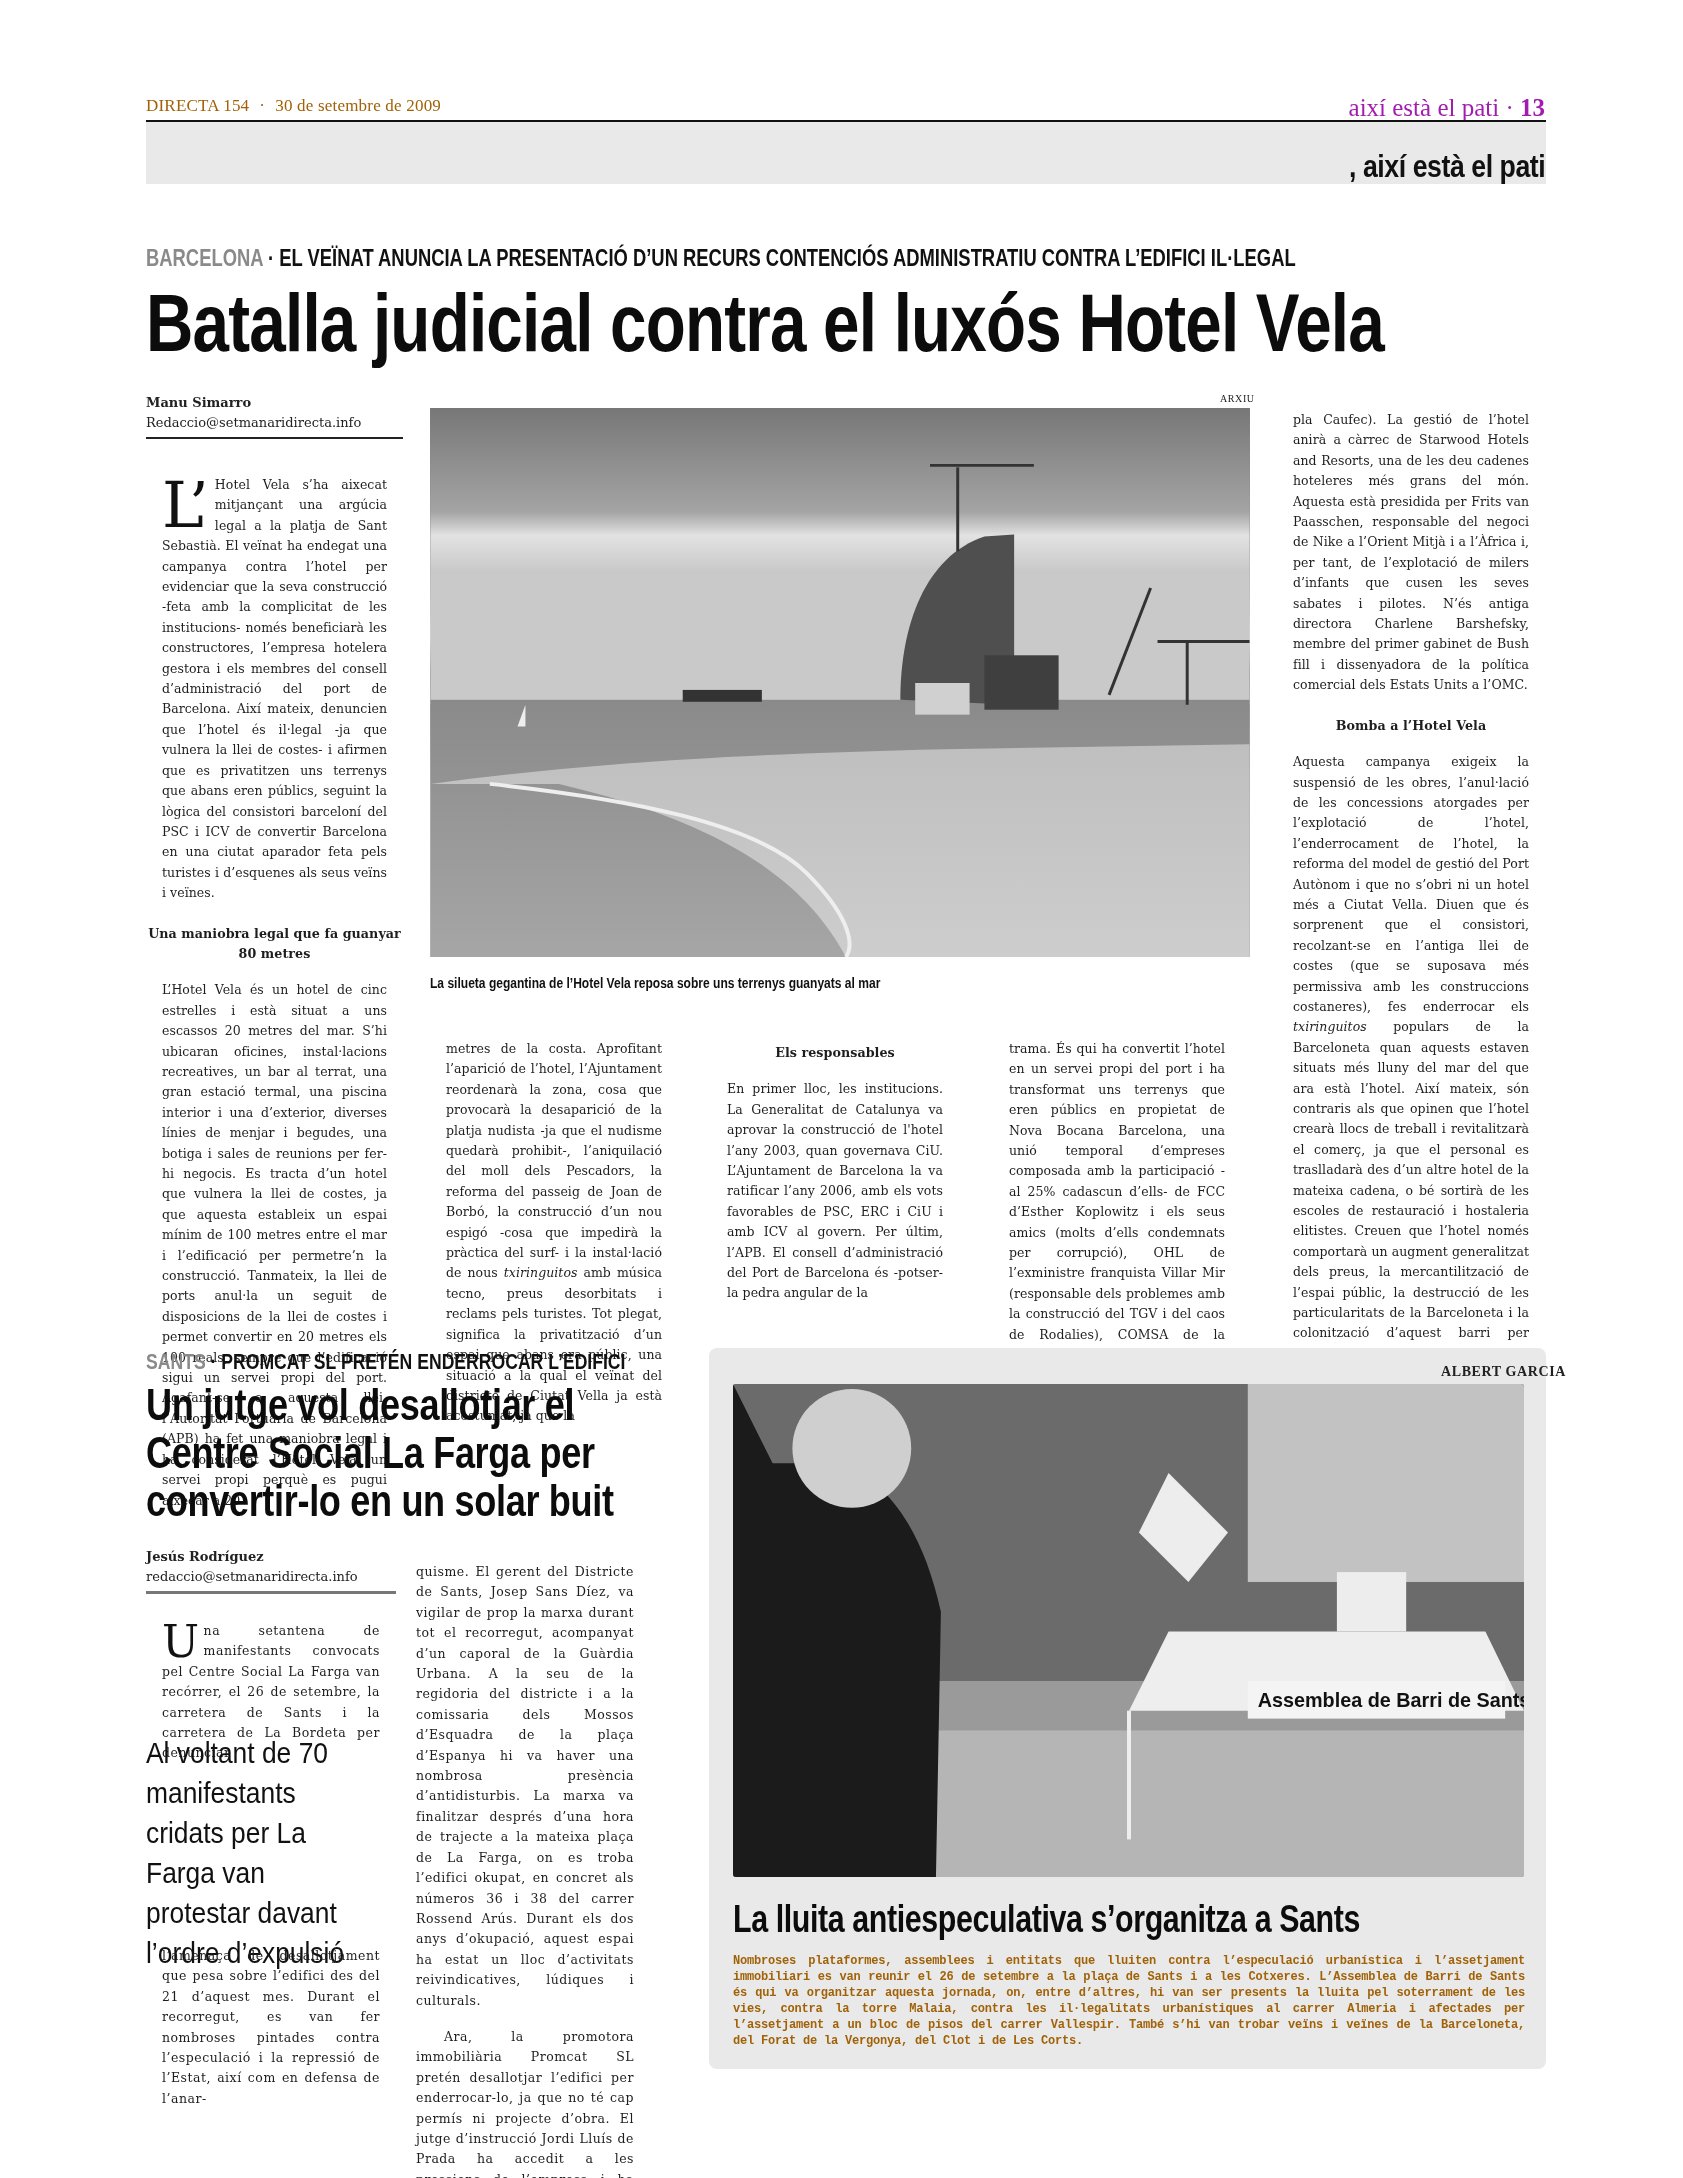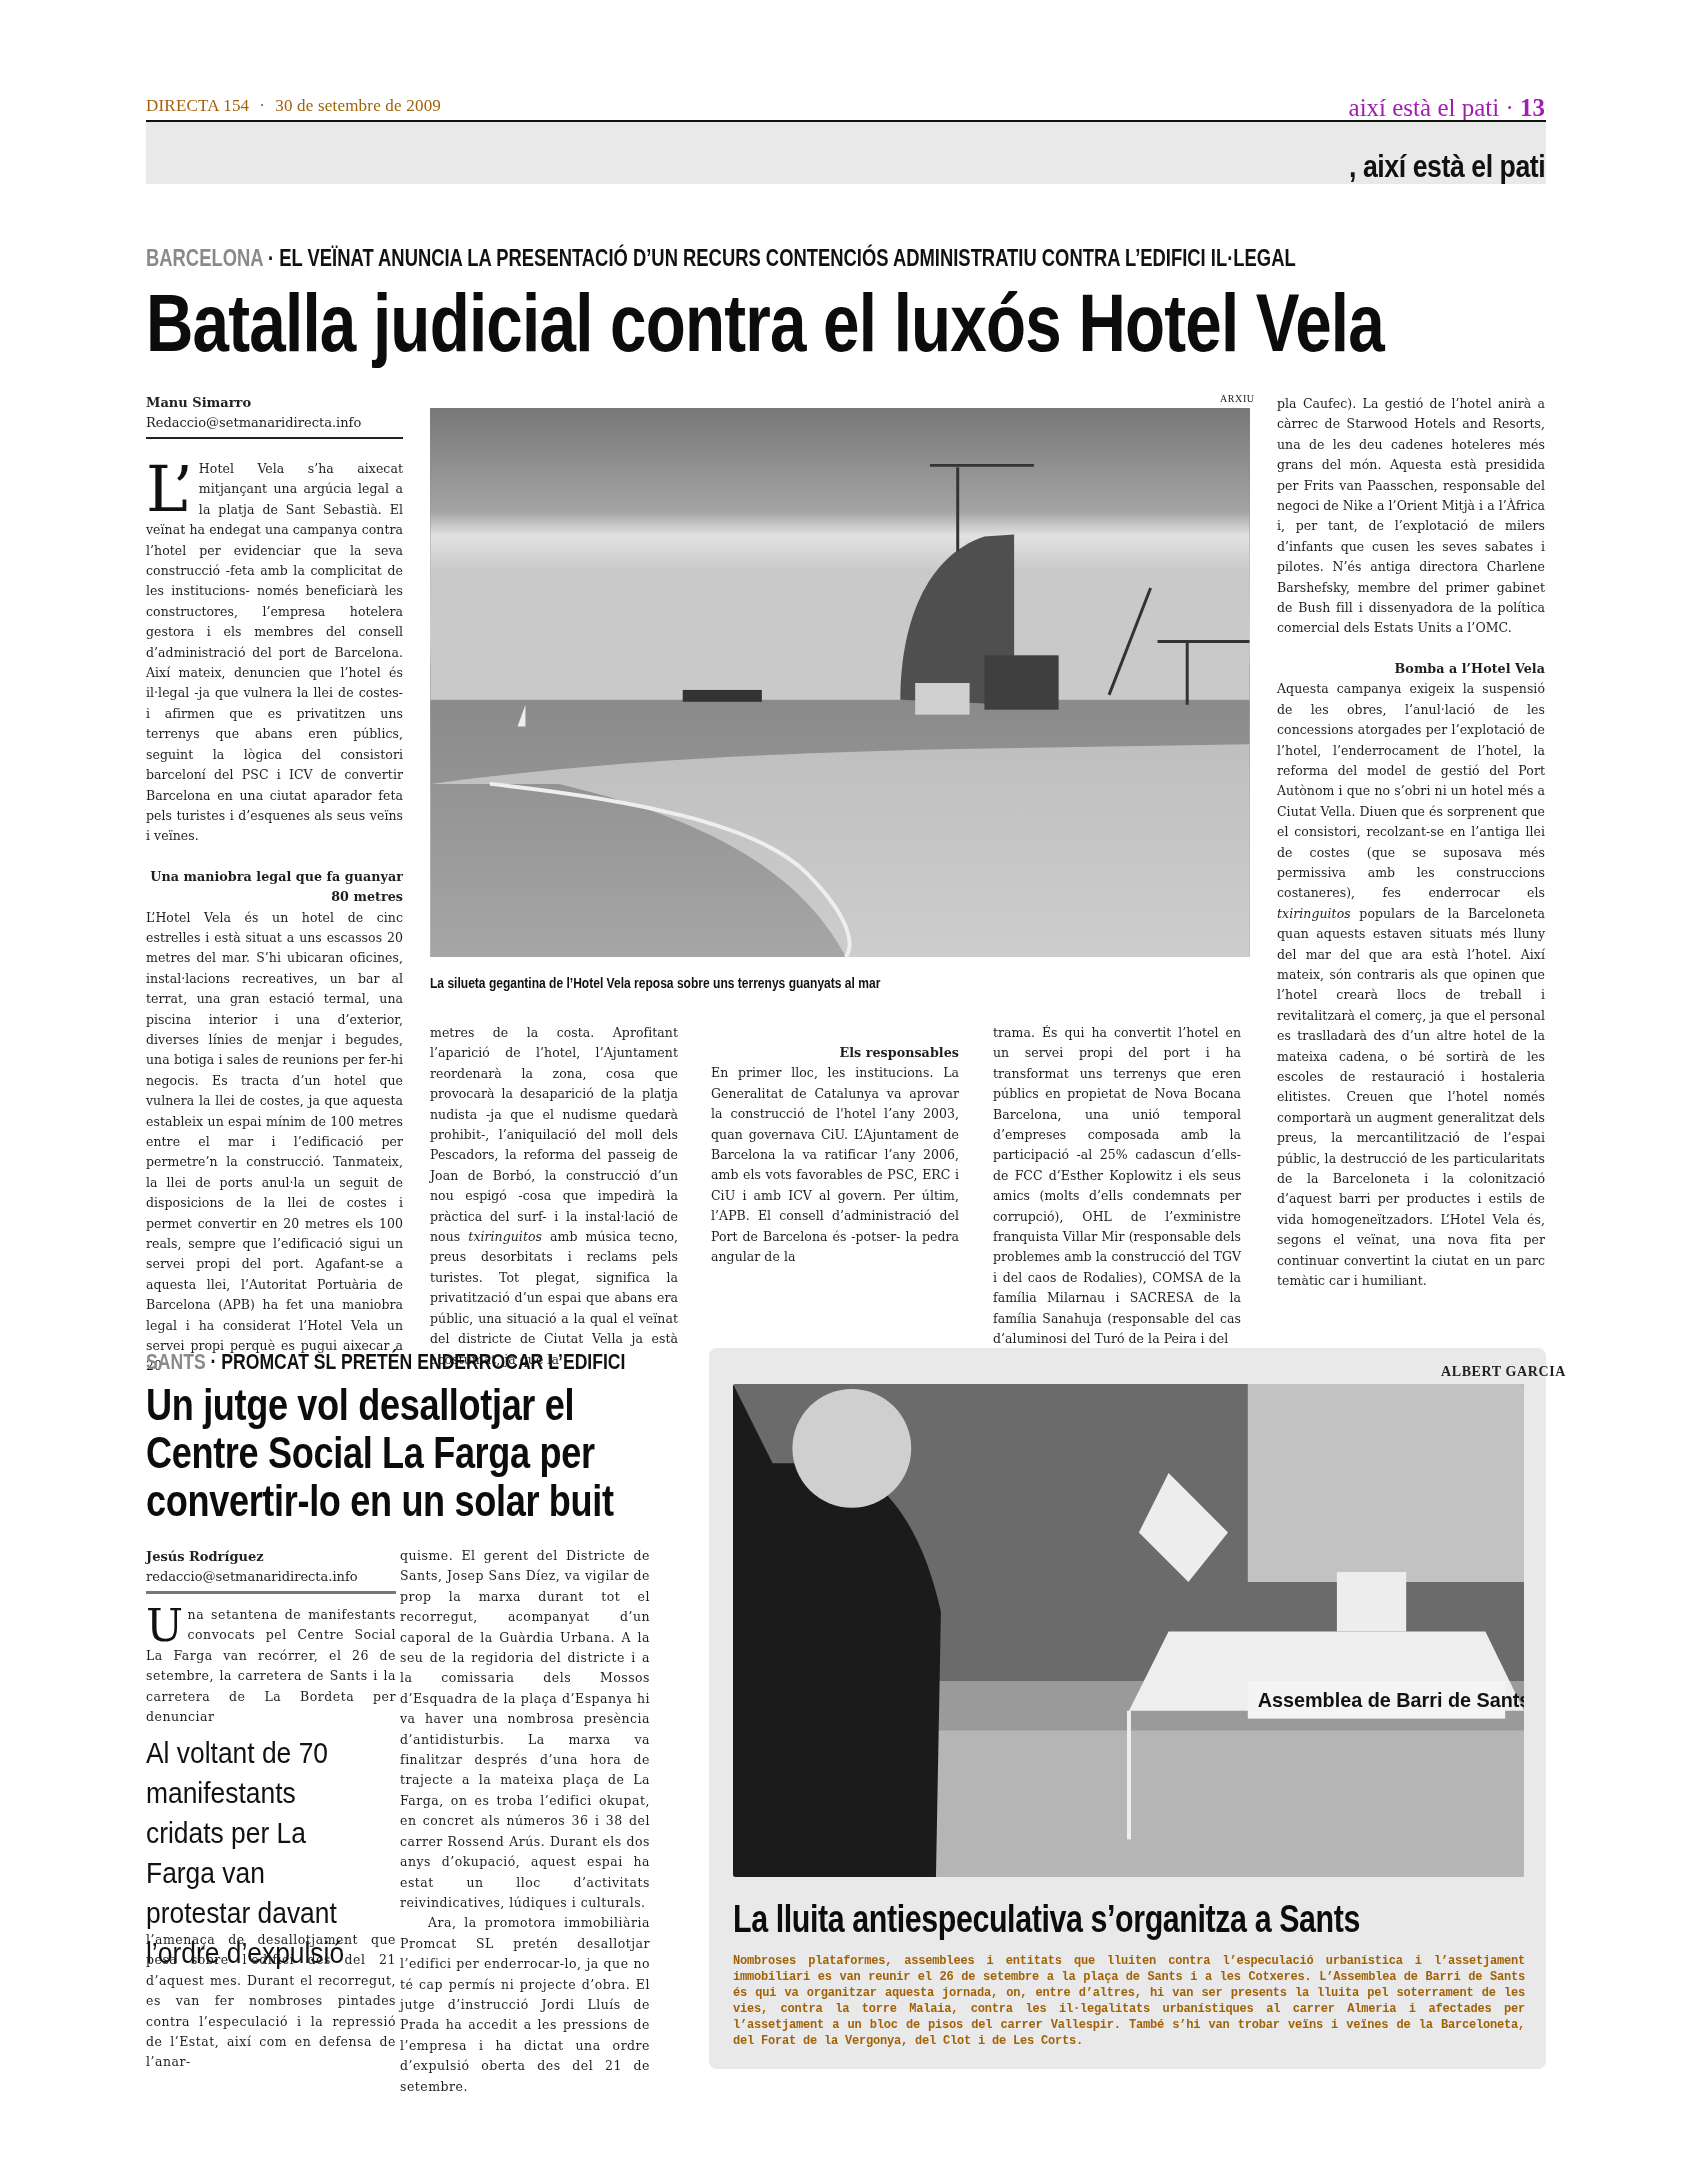--- a/index.html
+++ b/index.html
@@ -25,22 +25,22 @@
   .kicker1 { left: 146px; top: 245px; font-size: 23px; transform: scaleX(0.80); white-space: nowrap; }
   .headline1 { left: 146px; top: 282px; font-family: "Liberation Sans", sans-serif; font-weight: bold; font-size: 82px; letter-spacing: -1px; transform: scaleX(0.80); transform-origin: left top; white-space: nowrap; color: #0c0c0c; line-height: 1; }
 
   
   .byline { font-family: "DejaVu Serif", serif; font-size: 13px; line-height: 20px; color: #222; border-bottom: 2px solid #222; padding-bottom: 4px; }
   .byline .name { font-weight: bold; }
   .byline1 { left: 146px; top: 393px; width: 257px; }
 
   
   .col { font-family: "DejaVu Serif", serif; font-size: 12.5px; line-height: 20.4px; color: #1e1e1e; text-align: justify; hyphens: auto; letter-spacing: 0.05px; }
-  .col p { margin: 0; }
-  .col h4 { font-weight: bold; font-size: 12.7px; line-height: 20.4px; margin-top: 20px; text-align: right; }
+  .col p { margin: 16px; }
+  .col h4 { font-weight: bold; font-size: 12.7px; line-height: 20.4px; margin-top: 20px; text-align: center; }
   .col em { font-style: italic; }
   .dropcap { float: left; font-family: "DejaVu Serif", serif; font-size: 63px; line-height: 53px; margin: 4px 6px 0 0; color: #111; }
 
   .c1 { left: 146px; top: 459px; width: 257px; }
   .c2 { left: 430px; top: 1023px; width: 248px; }
   .c3 { left: 711px; top: 1023px; width: 248px; }
   .c4 { left: 993px; top: 1023px; width: 248px; }
   .c5 { left: 1277px; top: 394px; width: 268px; }
 
   

